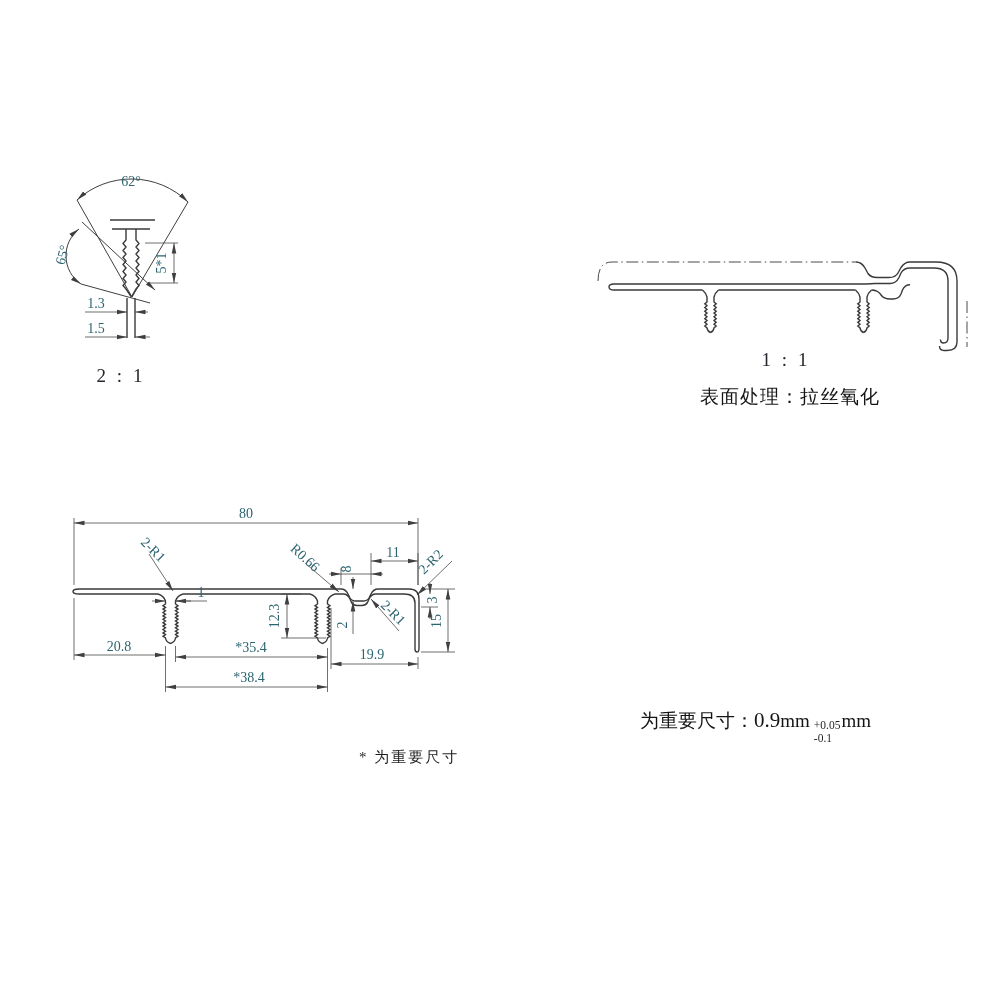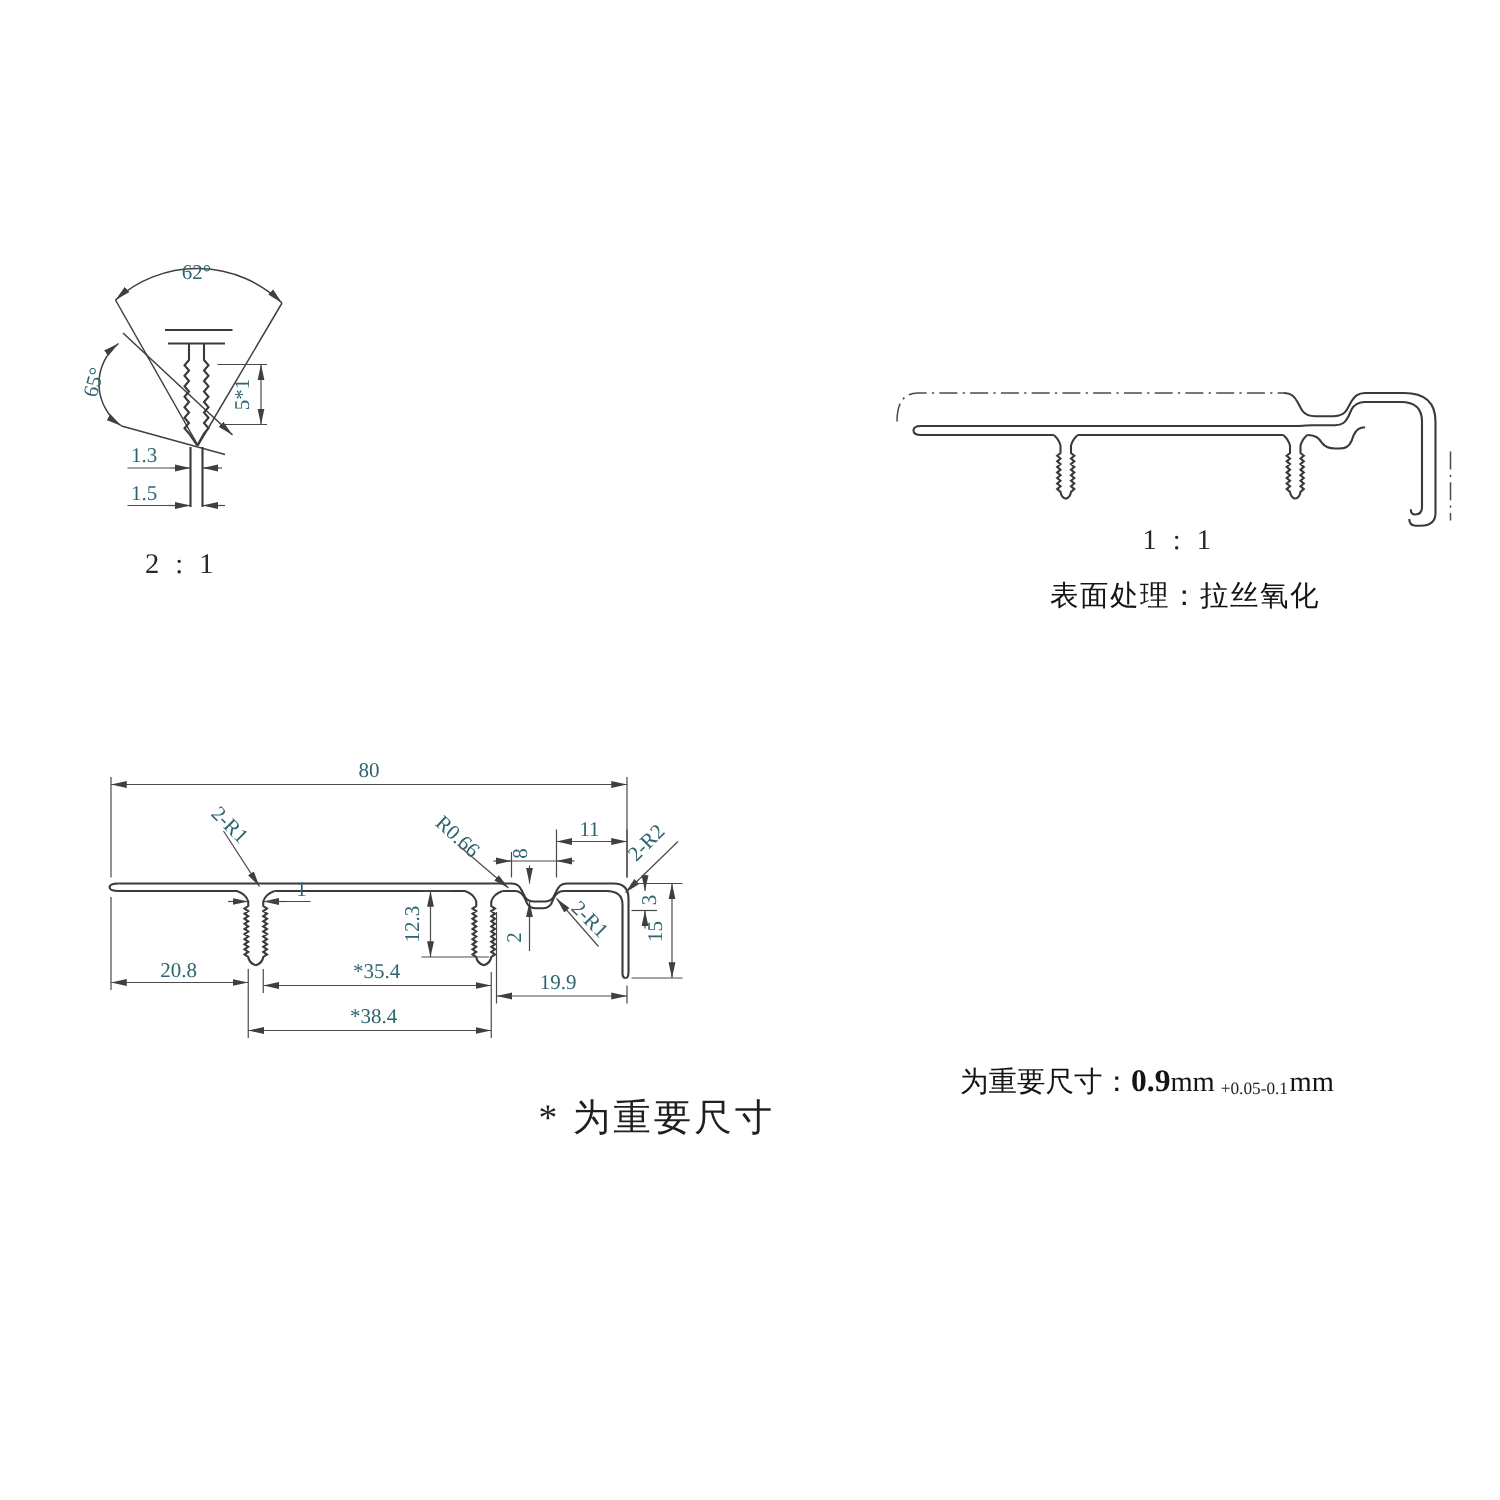--- a/index.html
+++ b/index.html
@@ -6,26 +6,26 @@
   .stage{position:relative;width:1000px;height:1000px;background:#fff;overflow:hidden;
          font-family:"Liberation Serif", serif;}
   svg{position:absolute;left:0;top:0;}
   .ln{stroke:#3f3f3f;stroke-width:1;fill:none;}
   .pf{stroke:#3a3a3a;stroke-width:1.4;fill:none;}
   .thin{stroke:#4a4a4a;stroke-width:0.8;fill:none;}
   .ph{stroke:#4a4a4a;stroke-width:1;fill:none;stroke-dasharray:12 3.5 1.5 3.5;}
   text{fill:#2c6470;font-size:14px;font-family:"Liberation Serif", serif;}
   text.big{font-size:19px;fill:#26262e;letter-spacing:3px;}
   text.cn{font-size:19px;fill:#141414;letter-spacing:1px;}
-  .note{position:absolute;font-size:25px;color:#1f1f1f;letter-spacing:2px;
-        font-family:"Liberation Serif", serif;}
+  .note{position:absolute;font-size:15px;color:#1f1f1f;letter-spacing:2px;
+        font-family:"Liberation Serif", serif;margin-top:20px;}
   .tol{position:absolute;font-size:19px;color:#141414;
        font-family:"Liberation Serif", serif;}
-  .tol .val{font-size:21px;font-weight:bold;}
-  .tolstack{display:inline-flex;flex-direction:row;font-size:11.5px;line-height:1.15;
+  .tol .val{font-size:21px;}
+  .tolstack{display:inline-flex;flex-direction:column;font-size:11.5px;line-height:1.15;
             vertical-align:-2px;margin-left:4px;margin-right:1px;color:#1f1f1f;}
 </style>
 </head>
 <body>
 
 <div class="stage">
 <svg width="1000" height="1000" viewBox="0 0 1000 1000">
   <defs>
     <marker id="ae" markerUnits="userSpaceOnUse" markerWidth="12" markerHeight="8" refX="10.5" refY="3" orient="auto">
       <path d="M0,0.7 L10.5,3 L0,5.3 Z" fill="#3f3f3f"></path>

